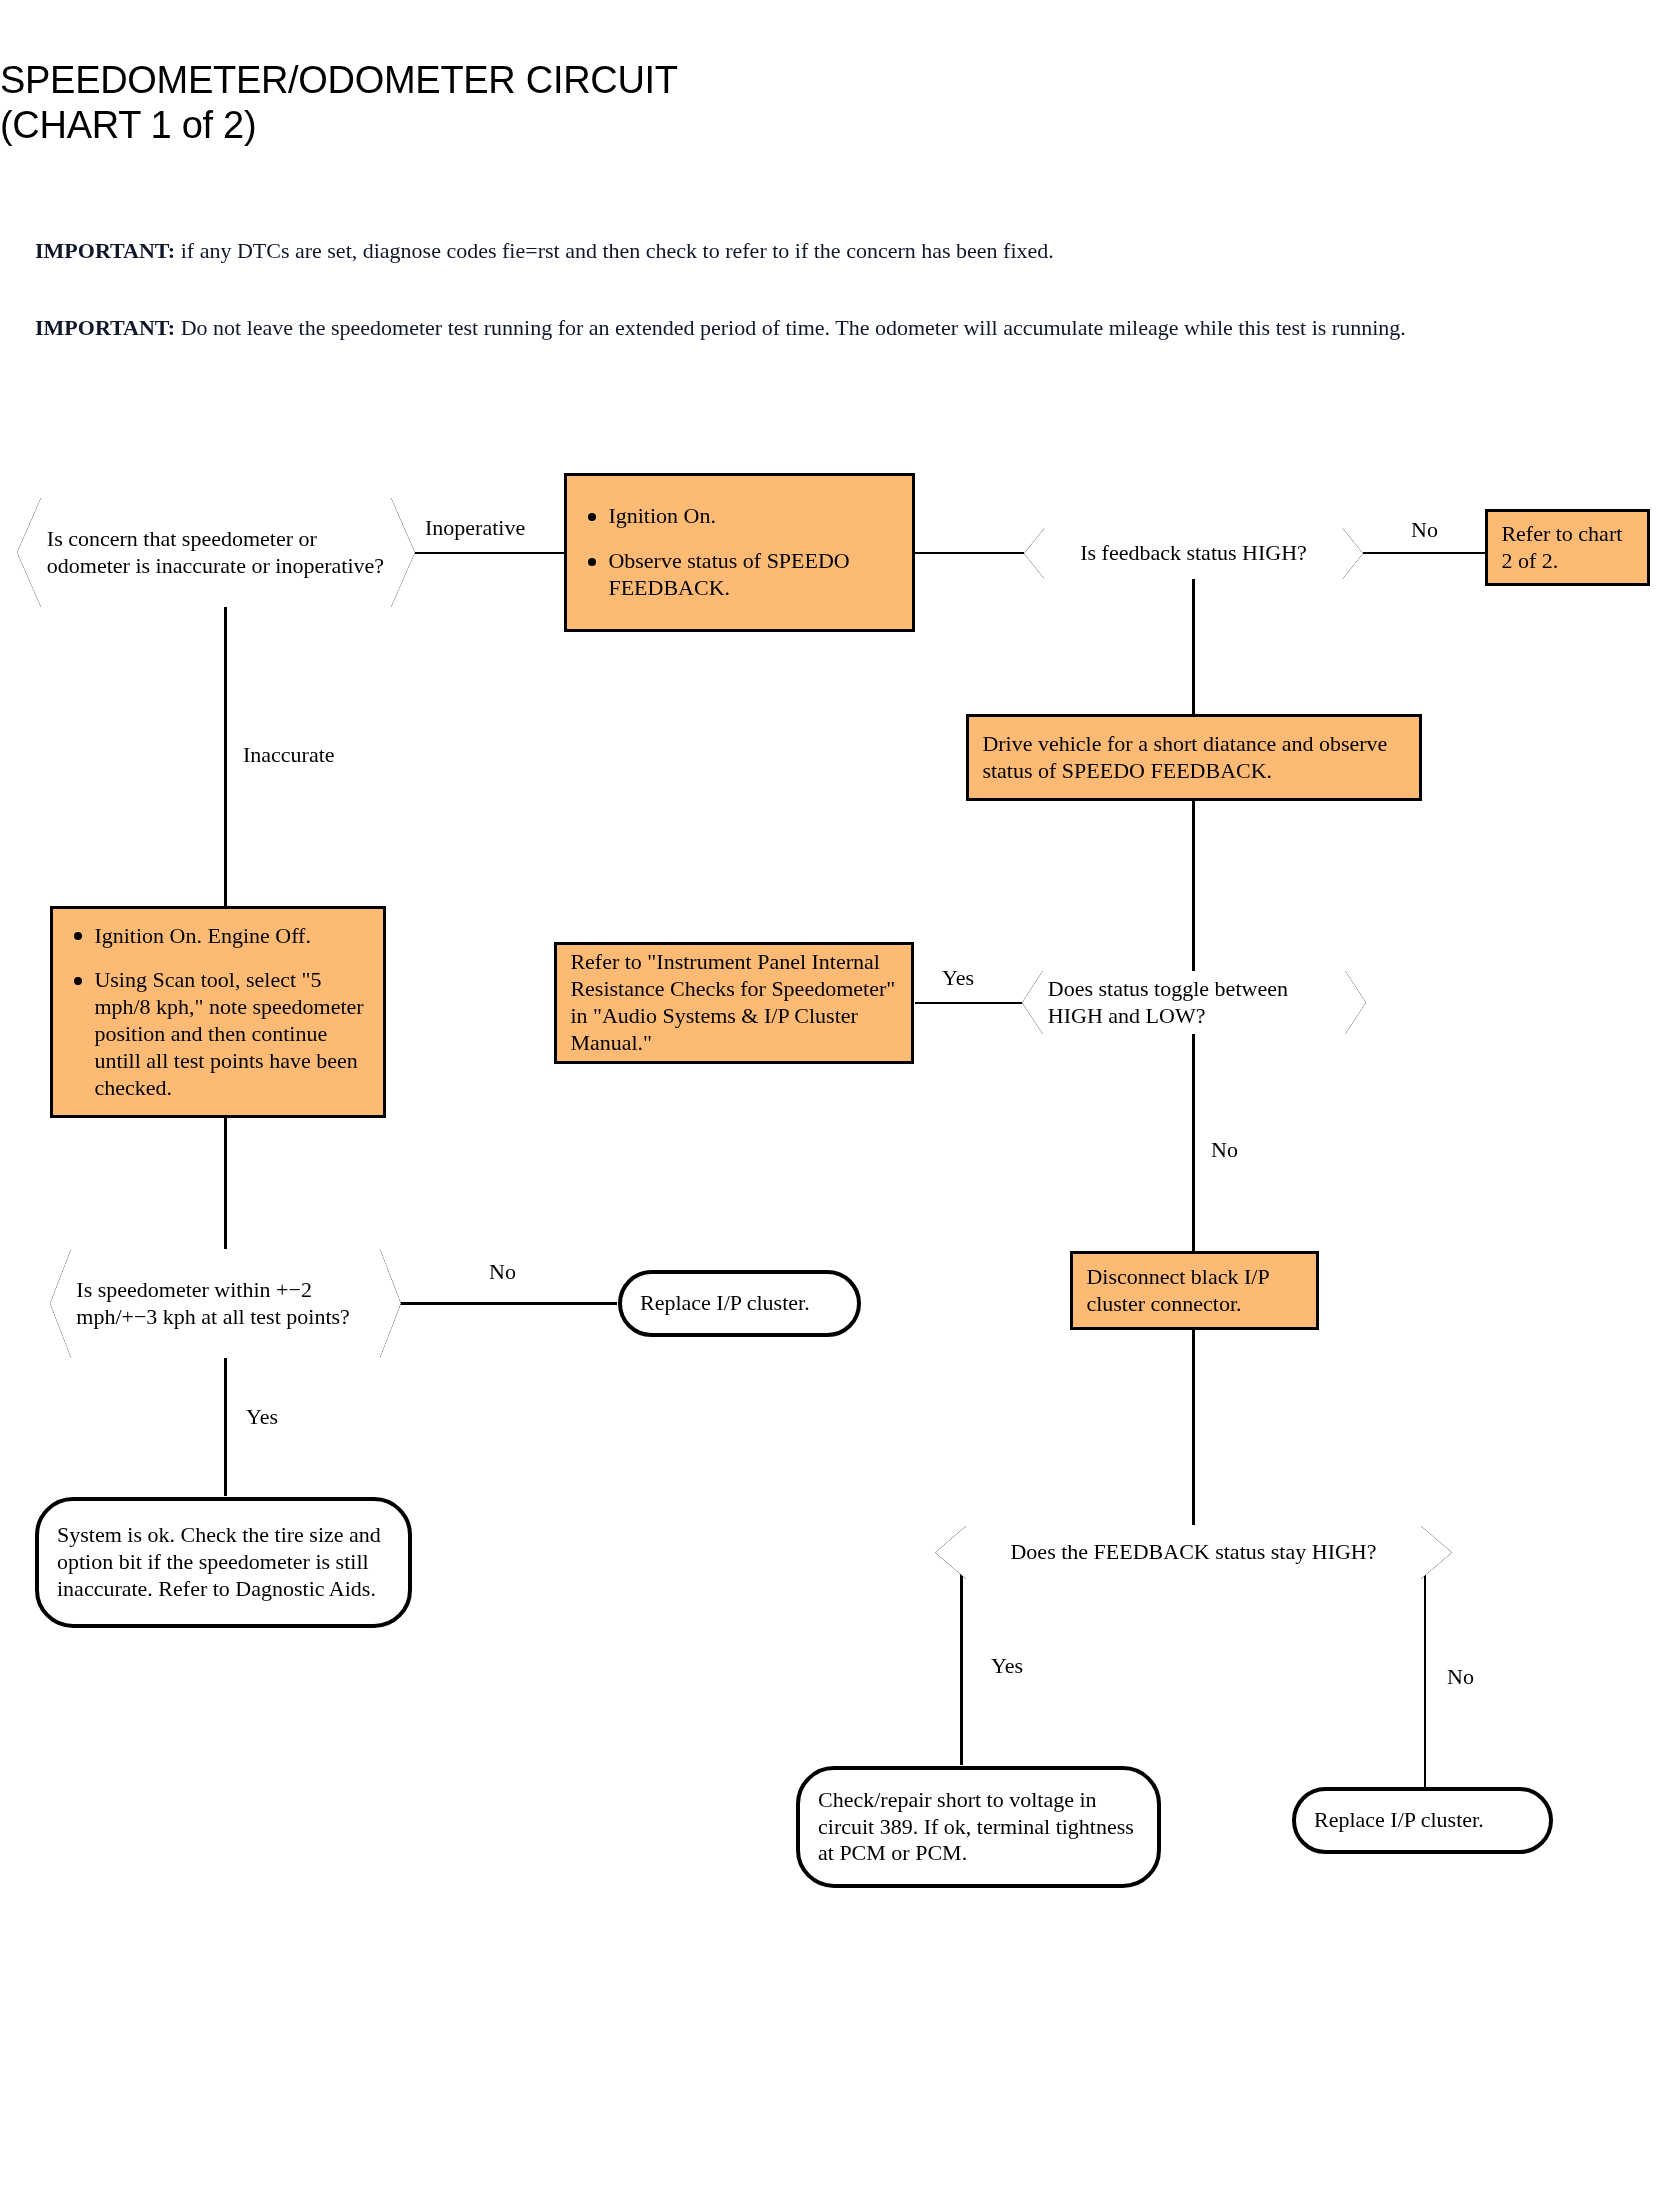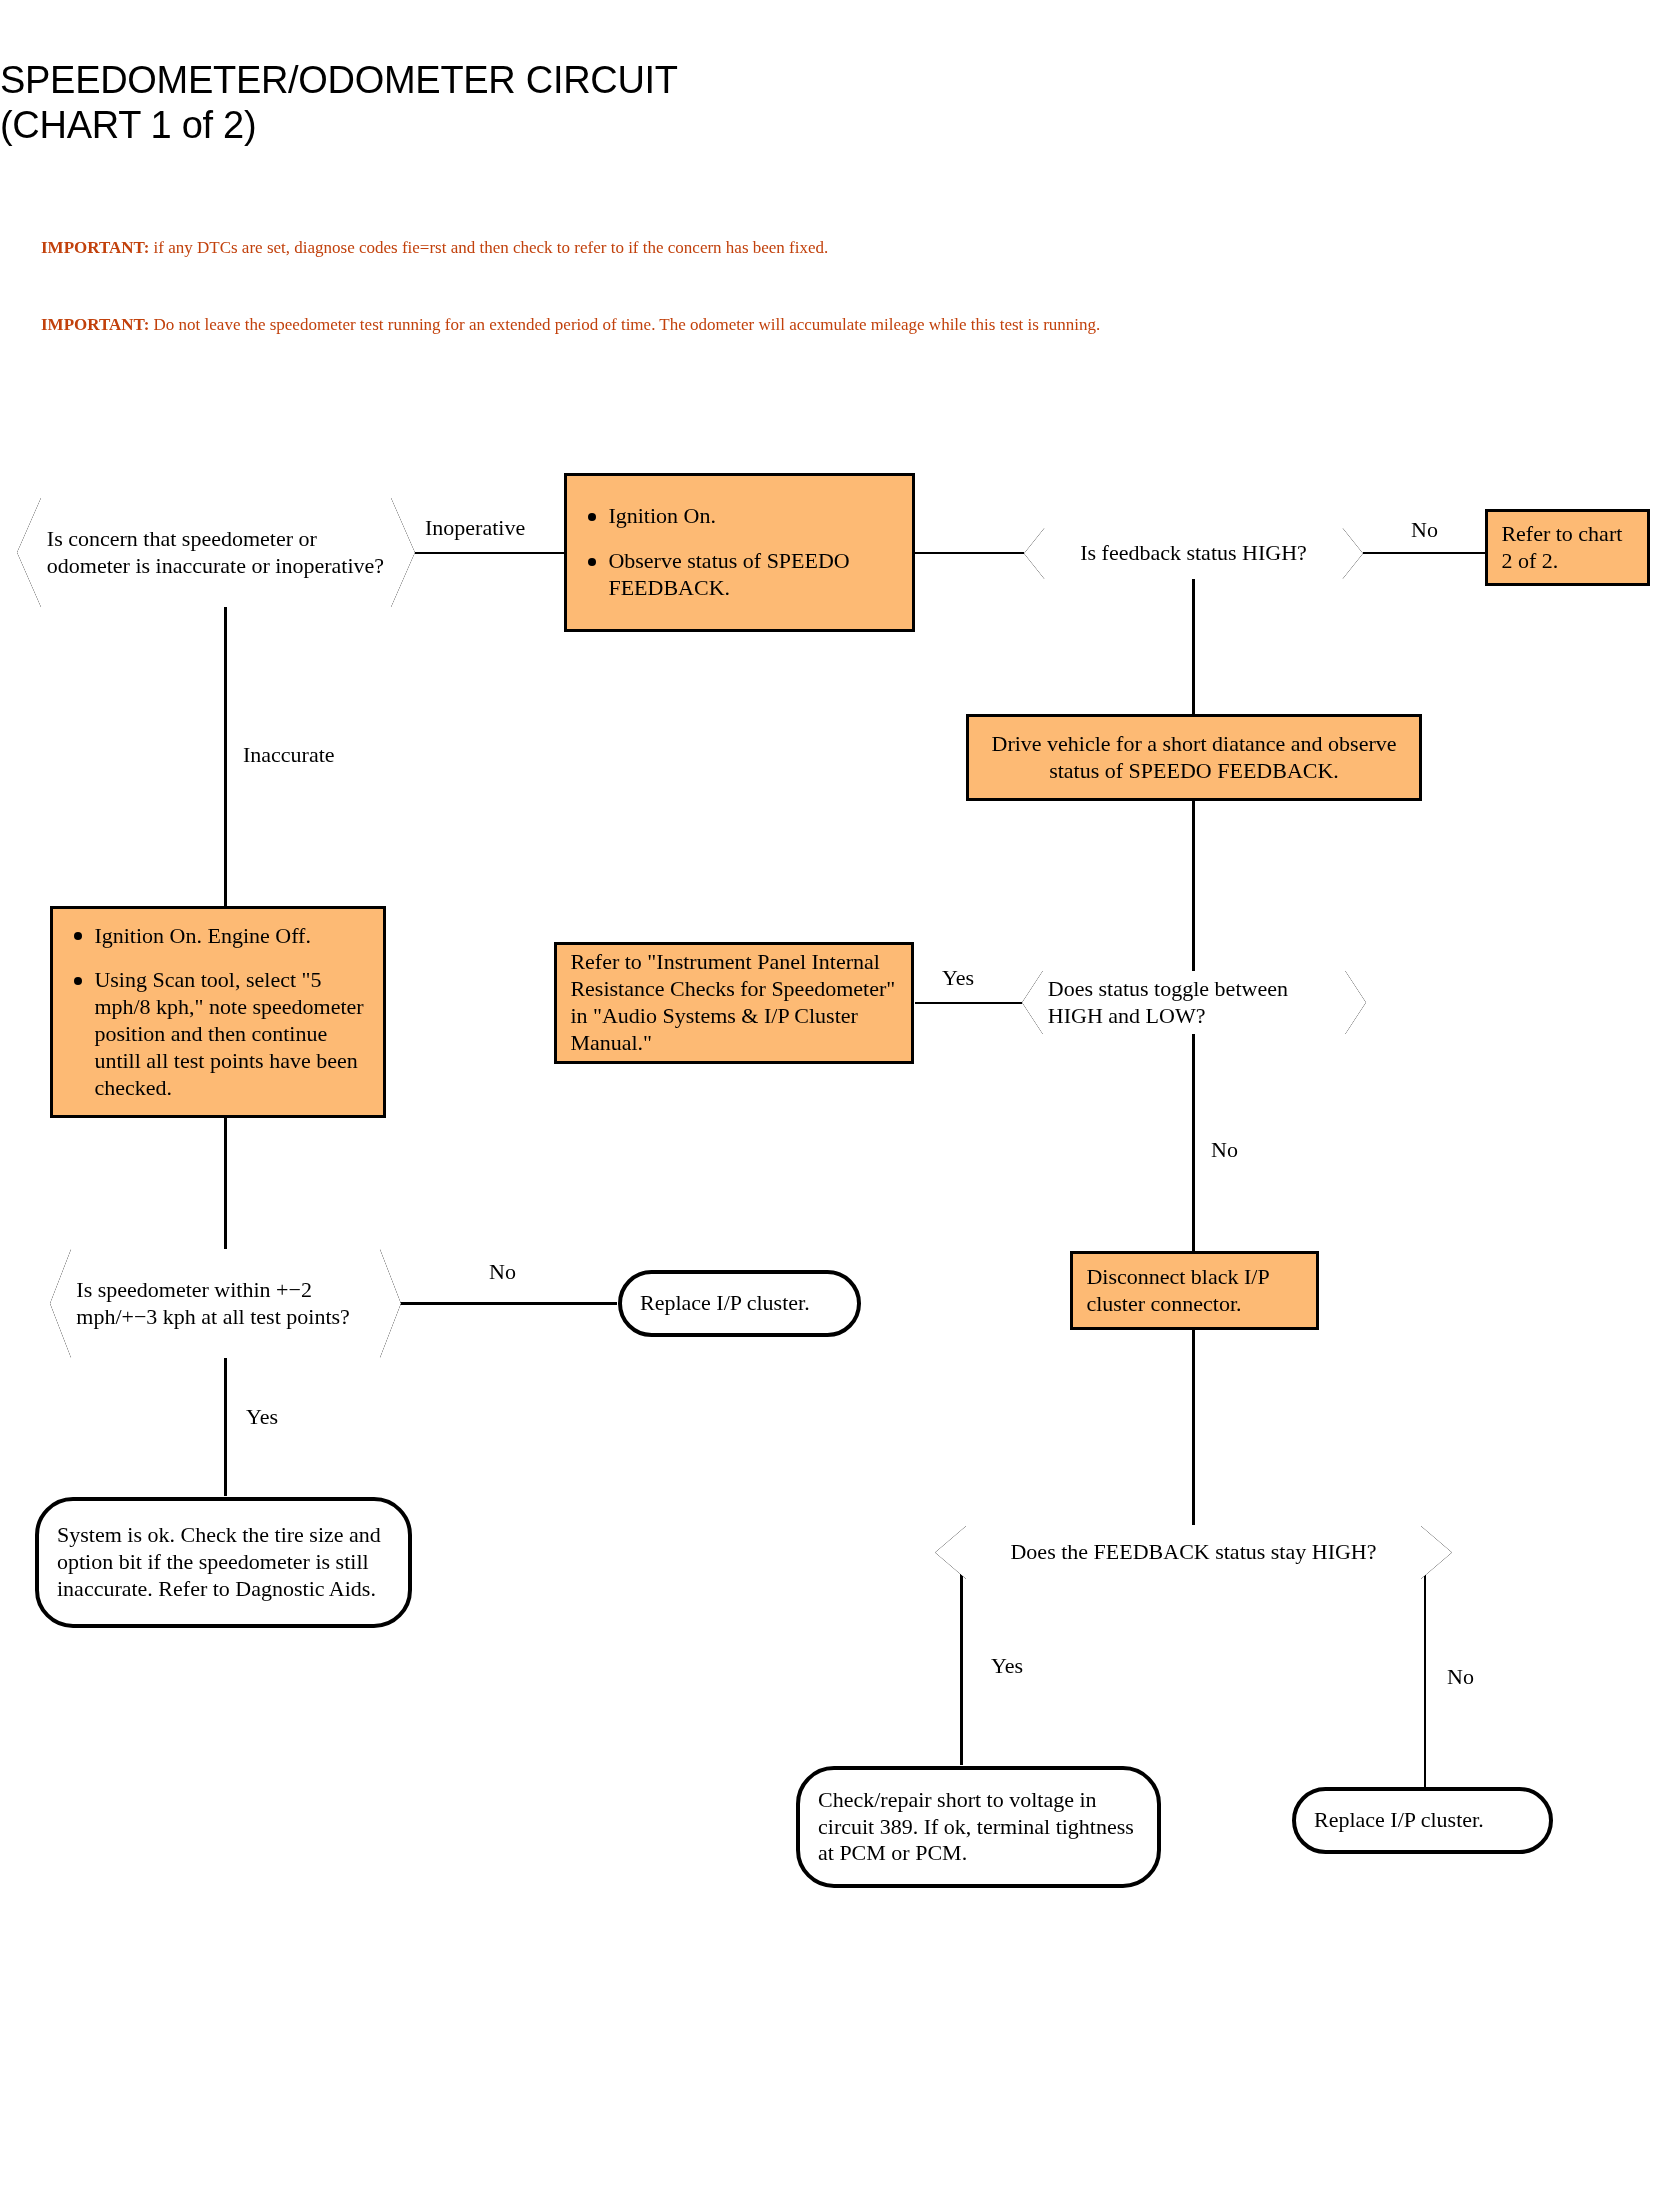--- a/index.html
+++ b/index.html
@@ -28,24 +28,24 @@
     font-size: 38px;
     line-height: 1.18;
     color: #000;
     letter-spacing: -0.3px;
   }
   #title-block .t-line { display: block; }
 
   
   .note {
     position: absolute;
-    left: 41px;
-    font-size: 17px;
+    left: 35px;
+    font-size: 22px;
     line-height: 1.2;
-    color: #c2410c;
+    color: #0f172a;
     white-space: nowrap;
   }
   .note .lead { font-weight: bold; }
   #note-1 { top: 238px; }
   #note-2 { top: 315px; }
 
   
   #wires {
     position: absolute;
     left: 0; top: 0;
@@ -199,21 +199,21 @@
   <div class="node hex center" style="left:1024px; top:528px; width:339px; height:51px;">
     <div class="hex-inner">
       <div class="txt">Is feedback status HIGH?</div>
     </div>
   </div>
 
   <div class="node rect" style="left:1485px; top:509px; width:165px; height:77px;">
     <div class="txt">Refer to chart 2 of 2.</div>
   </div>
 
-  <div class="node rect" style="left:966px; top:714px; width:456px; height:87px;text-align:center;">
+  <div class="node rect" style="left:966px; top:714px; width:456px; height:87px;">
     <div class="txt">Drive vehicle for a short diatance and observe status of SPEEDO FEEDBACK.</div>
   </div>
 
   <div class="node rect" style="left:50px; top:906px; width:336px; height:212px;">
     <ul class="bul">
       <li>Ignition On. Engine Off.</li>
       <li>Using Scan tool, select "5 mph/8 kph," note speedometer position and then continue untill all test points have been checked.</li>
     </ul>
   </div>
 

